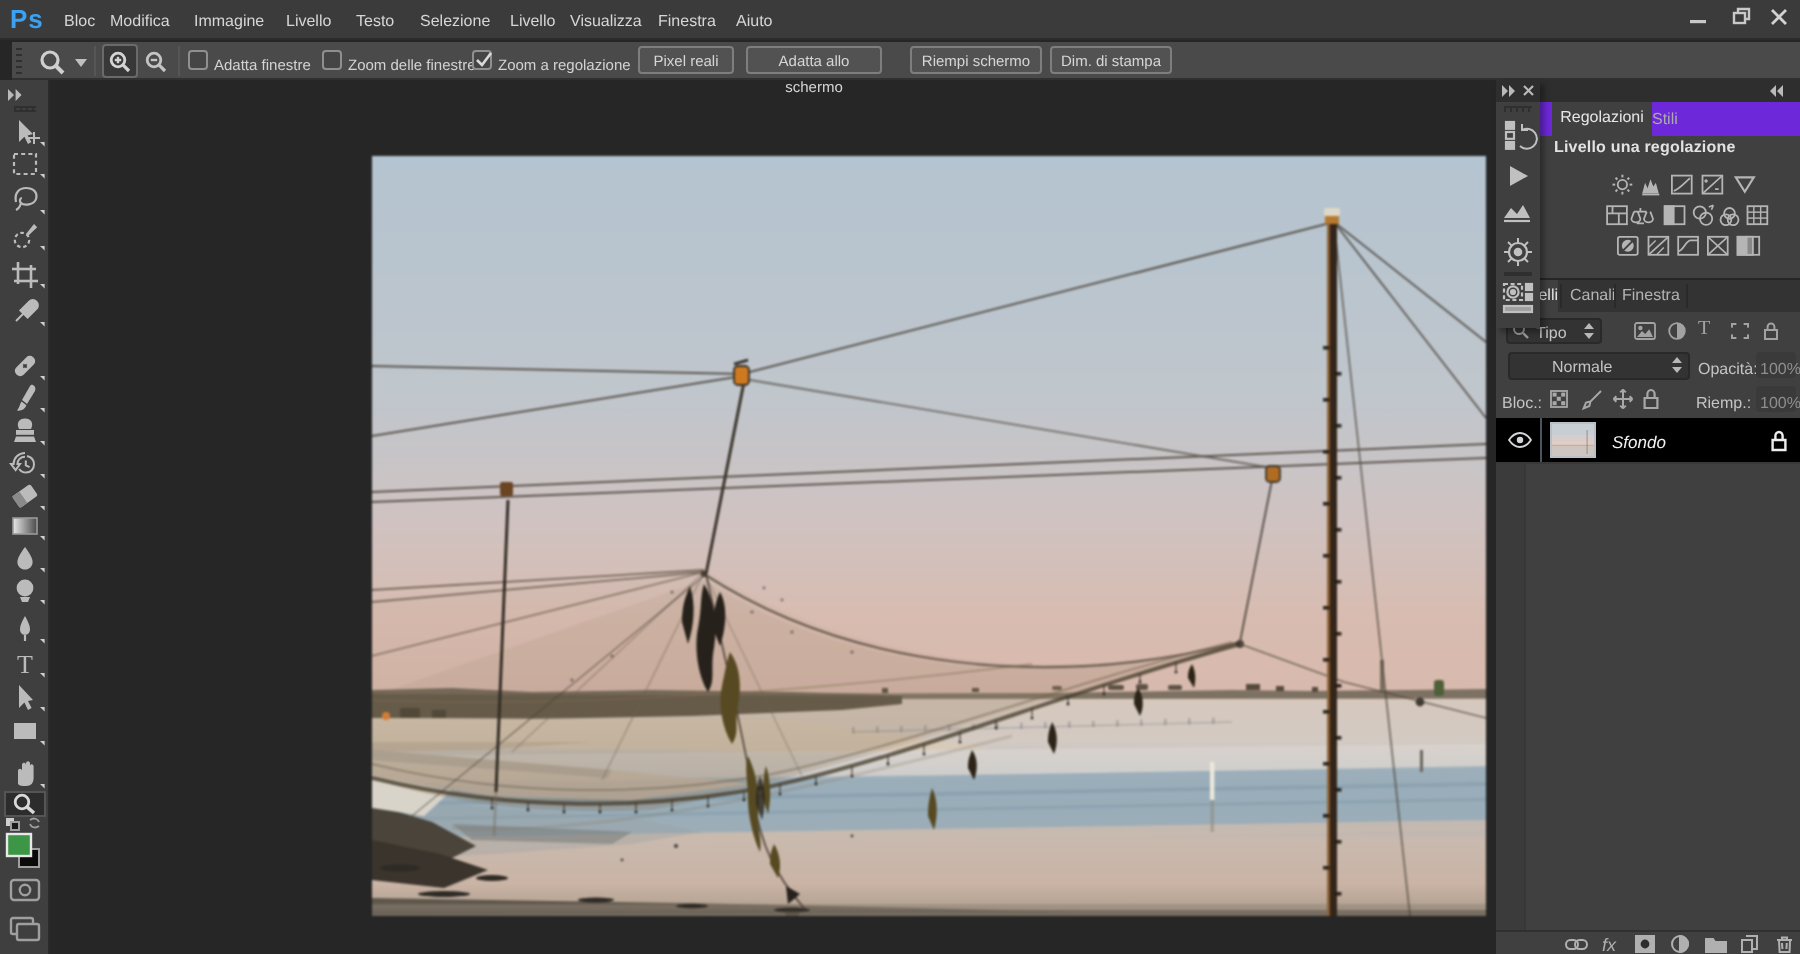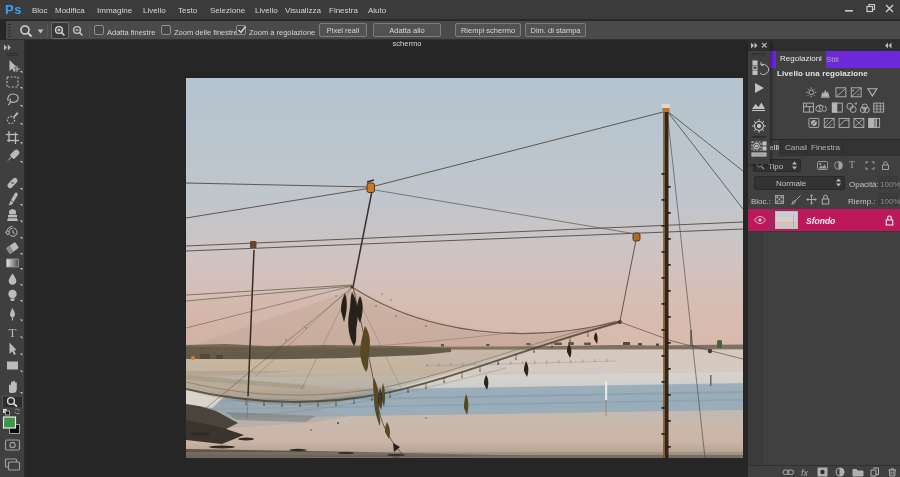--- a/index.html
+++ b/index.html
@@ -679,21 +679,21 @@
           <path d="M5.5,0.8 l-1.4,1.4 M5.5,0.8 l1.4,1.4 M5.5,10.2 l-1.4,-1.4 M5.5,10.2 l1.4,-1.4 M0.8,5.5 l1.4,-1.4 M0.8,5.5 l1.4,1.4 M10.2,5.5 l-1.4,-1.4 M10.2,5.5 l-1.4,1.4"></path>
         </g>
       </svg>
     <svg class="icon" style="left:73px;top:54px" width="9" height="11" viewBox="0 0 9 11">
         <path d="M1.3,5 L1.3,10 L7.7,10 L7.7,5 Z M2.7,5 L2.7,3 A1.8,2 0 0 1 6.3,3 L6.3,5" fill="none" stroke="#a8a8a8" stroke-width="1.1"></path>
       </svg>
     <span class="ptxt" style="left:100px;top:57px;font-size:8px;">Riemp.:</span>
     <div class="well" style="left:130px;top:53px;width:20px;height:13px;border:none;background:#3a3a3a;"></div>
     <span class="ptxt" style="left:132px;top:57px;color:#8e8e8e;font-size:8px;">100%</span>
 
-    <div class="abs" style="left:0;top:69px;width:152px;height:22px;background:#be185d;font-weight:bold;">
+    <div class="abs" style="left:0;top:69px;width:152px;height:22px;background:#000000;">
       <svg class="icon" style="left:6px;top:7px" width="12" height="8" viewBox="0 0 12 8">
           <path d="M0.5,4 C2.3,1.3 4.6,0.5 6,0.5 C7.4,0.5 9.7,1.3 11.5,4 C9.7,6.7 7.4,7.5 6,7.5 C4.6,7.5 2.3,6.7 0.5,4 Z" fill="none" stroke="#d4d7da" stroke-width="0.9"></path>
           <circle cx="6" cy="4" r="1.6" fill="#d4d7da"></circle>
         </svg>
       <div class="abs" style="left:22px;top:0;width:1px;height:22px;background:#49545f;"></div>
       <div class="abs" id="thumbbox" style="left:28px;top:3px;width:21px;height:16px;outline:1px solid #b9bfc4;">
         <svg width="21" height="16" viewBox="0 0 21 16">
           <rect width="21" height="16" fill="#e0cdc6"></rect>
           <rect width="21" height="5.5" fill="#c7ced4"></rect>
           <rect y="5.5" width="21" height="3" fill="#d8cdcb"></rect>

